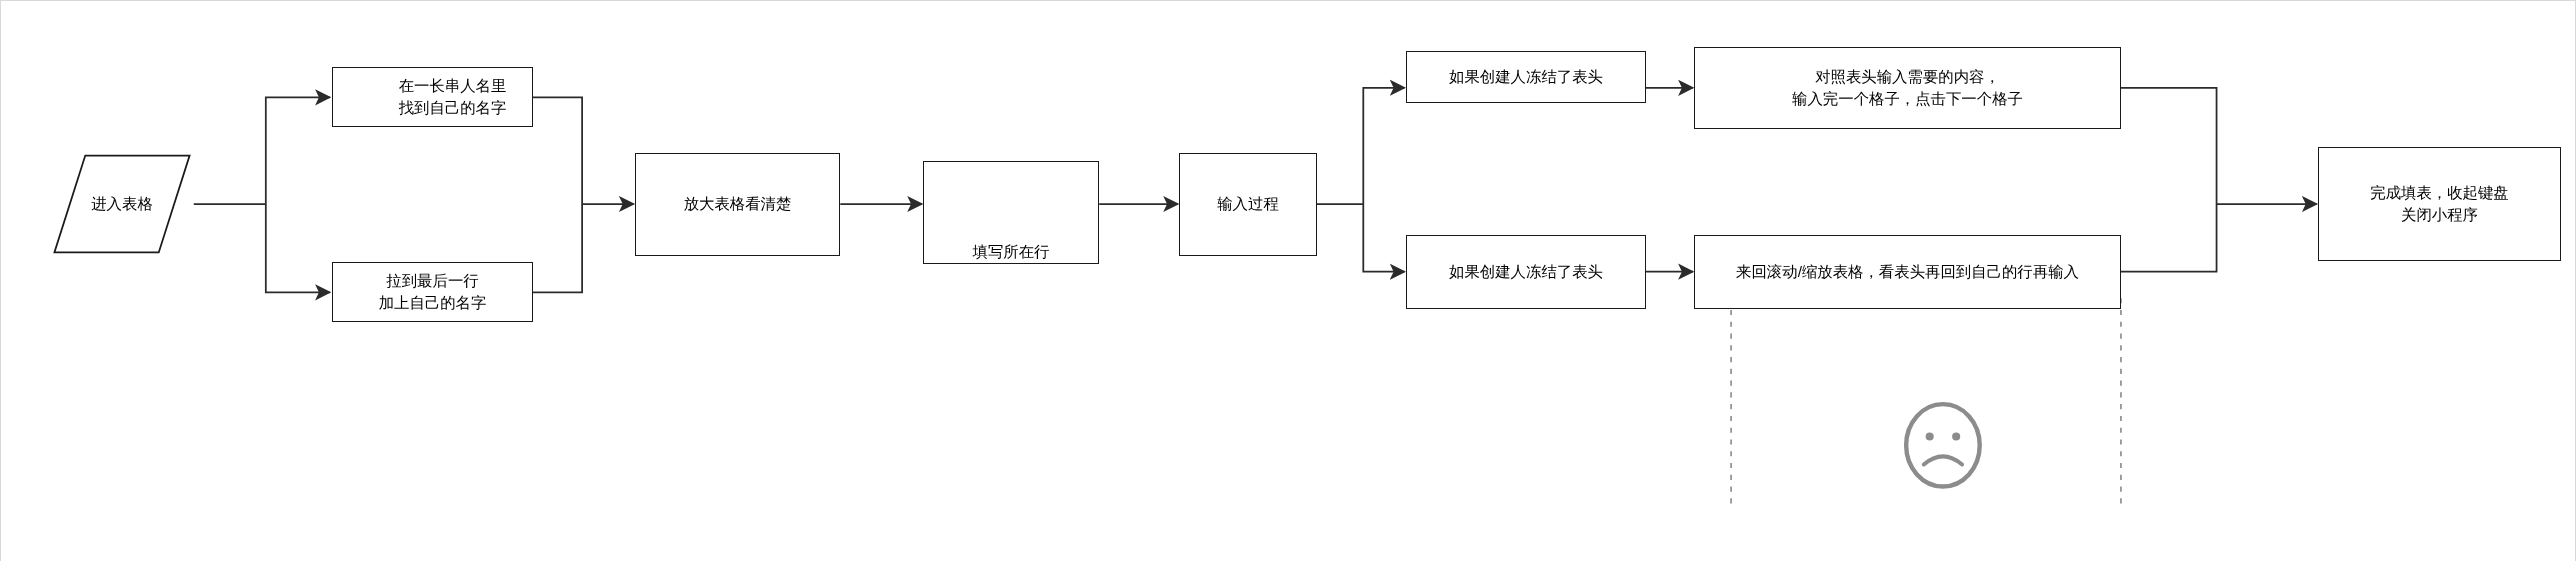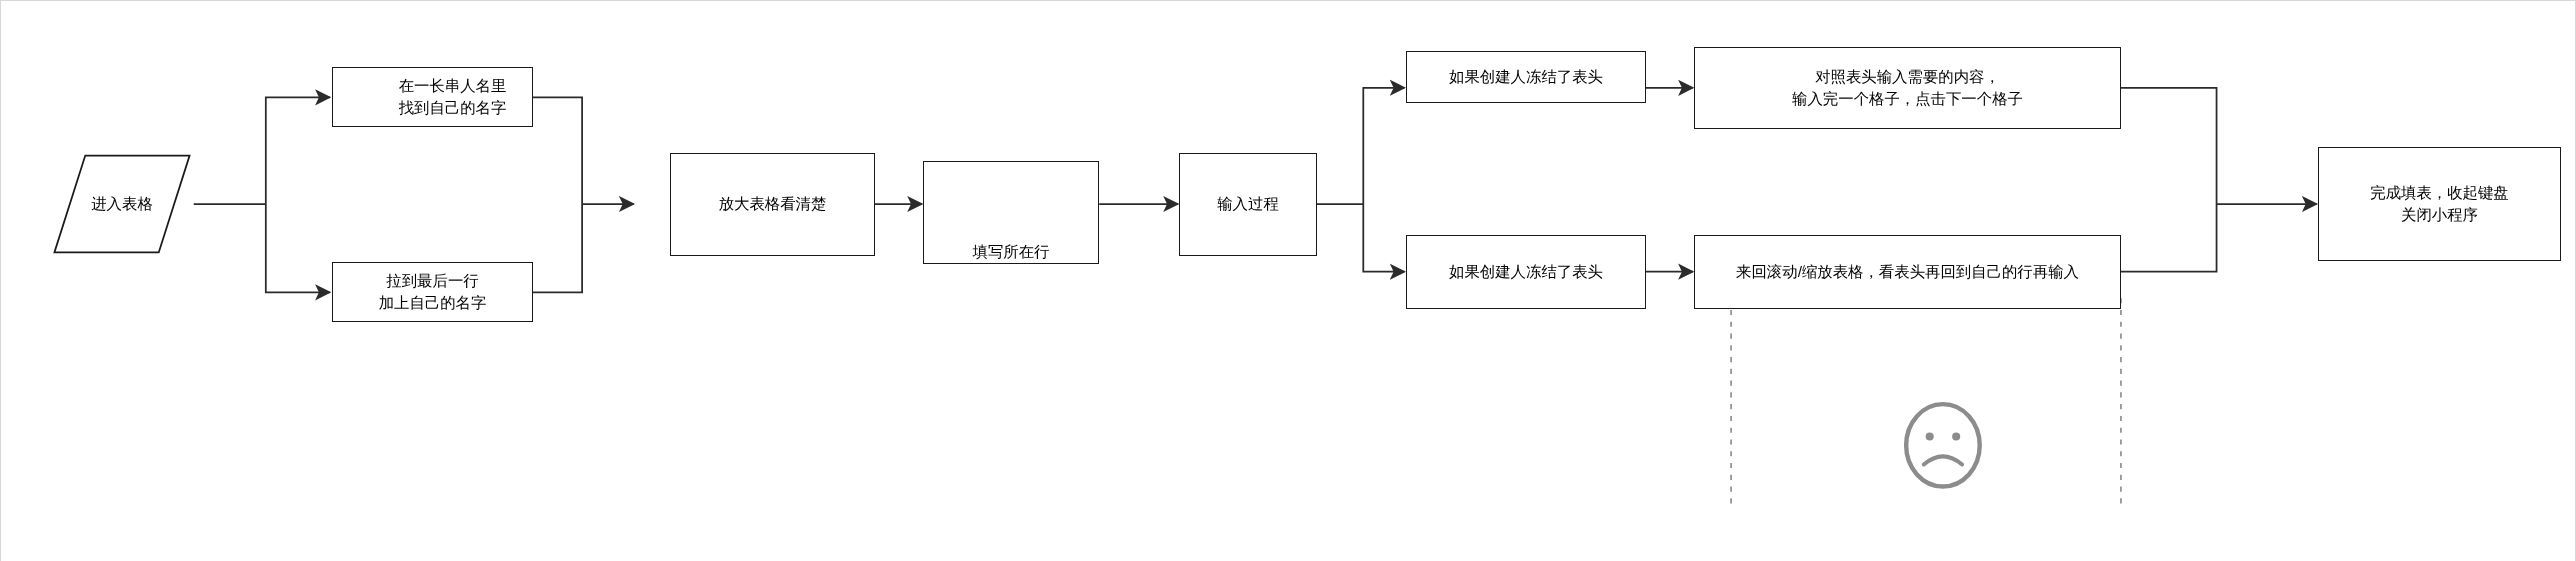--- a/index.html
+++ b/index.html
@@ -117,21 +117,21 @@
   <div class="node rect" style="left:331px; top:66px; width:201px; height:60px;padding-left:40px;">
     <span>在一长串人名里
 找到自己的名字</span>
   </div>
 
   <div class="node rect" style="left:331px; top:261px; width:201px; height:60px;">
     <span>拉到最后一行
 加上自己的名字</span>
   </div>
 
-  <div class="node rect" style="left:669px; top:152px; width:205px; height:103px;">
+  <div class="node rect" style="left:634px; top:152px; width:205px; height:103px;">
     <span>放大表格看清楚</span>
   </div>
 
   <div class="node rect" style="left:922px; top:160px; width:176px; height:103px;align-items:flex-end;">
     <span>填写所在行</span>
   </div>
 
   <div class="node rect" style="left:1178px; top:152px; width:138px; height:103px;">
     <span>输入过程</span>
   </div>

